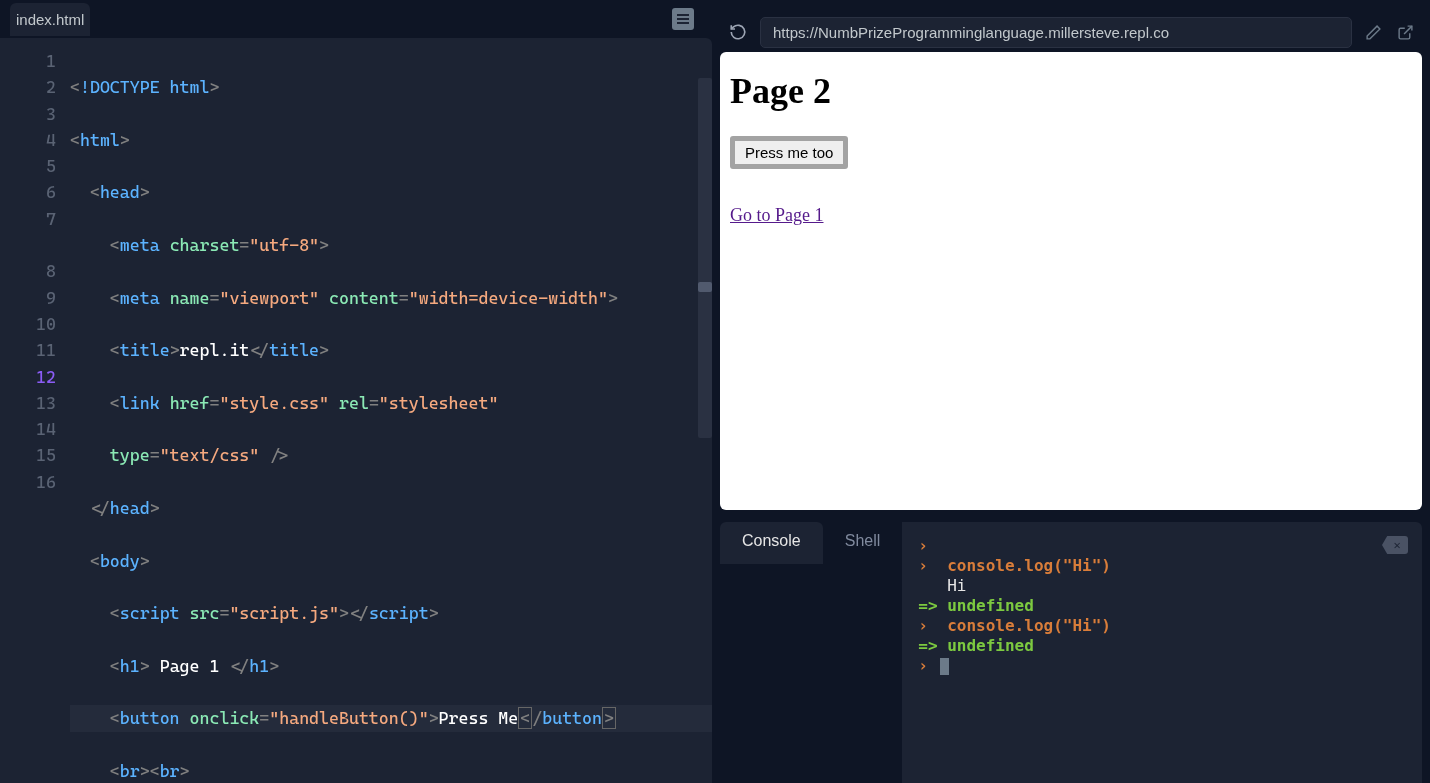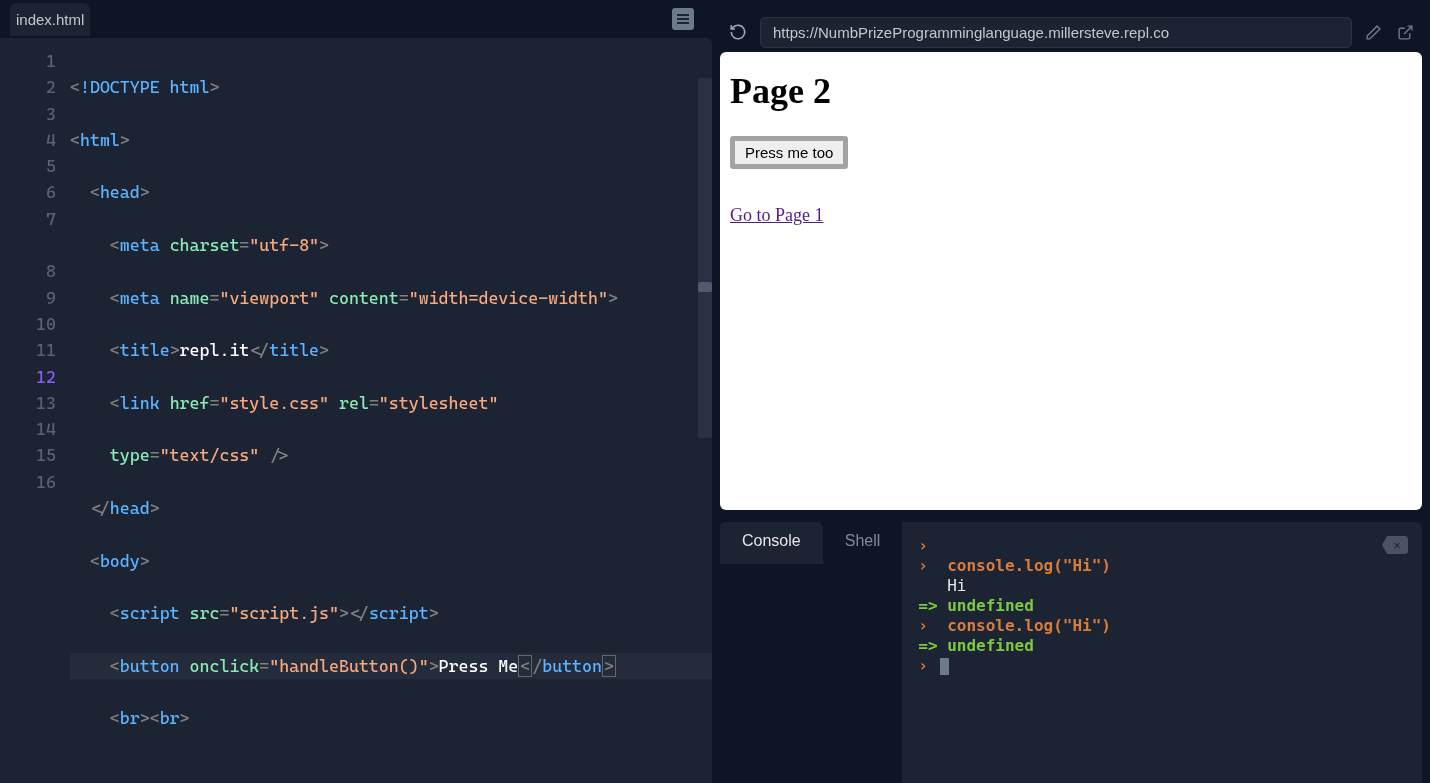--- a/index.html
+++ b/index.html
@@ -274,20 +274,21 @@
 <div class="code-line"><span class="p">&lt;</span><span class="t">html</span><span class="p">&gt;</span></div>
 <div class="code-line">  <span class="p">&lt;</span><span class="t">head</span><span class="p">&gt;</span></div>
 <div class="code-line">    <span class="p">&lt;</span><span class="t">meta</span> <span class="a">charset</span><span class="p">=</span><span class="s">"utf-8"</span><span class="p">&gt;</span></div>
 <div class="code-line">    <span class="p">&lt;</span><span class="t">meta</span> <span class="a">name</span><span class="p">=</span><span class="s">"viewport"</span> <span class="a">content</span><span class="p">=</span><span class="s">"width=device-width"</span><span class="p">&gt;</span></div>
 <div class="code-line">    <span class="p">&lt;</span><span class="t">title</span><span class="p">&gt;</span><span class="tx">repl.it</span><span class="p">&lt;/</span><span class="t">title</span><span class="p">&gt;</span></div>
 <div class="code-line">    <span class="p">&lt;</span><span class="t">link</span> <span class="a">href</span><span class="p">=</span><span class="s">"style.css"</span> <span class="a">rel</span><span class="p">=</span><span class="s">"stylesheet"</span></div>
 <div class="code-line">    <span class="a">type</span><span class="p">=</span><span class="s">"text/css"</span> <span class="p">/&gt;</span></div>
 <div class="code-line">  <span class="p">&lt;/</span><span class="t">head</span><span class="p">&gt;</span></div>
 <div class="code-line">  <span class="p">&lt;</span><span class="t">body</span><span class="p">&gt;</span></div>
 <div class="code-line">    <span class="p">&lt;</span><span class="t">script</span> <span class="a">src</span><span class="p">=</span><span class="s">"script.js"</span><span class="p">&gt;&lt;/</span><span class="t">script</span><span class="p">&gt;</span></div>
+<div class="code-line">    <span class="p">&lt;</span><span class="t">h1</span><span class="p">&gt;</span><span class="tx"> Page 1 </span><span class="p">&lt;/</span><span class="t">h1</span><span class="p">&gt;</span></div>
 <div class="code-line highlight">    <span class="p">&lt;</span><span class="t">button</span> <span class="a">onclick</span><span class="p">=</span><span class="s">"handleButton()"</span><span class="p">&gt;</span><span class="tx">Press Me</span><span class="p box">&lt;</span><span class="p">/</span><span class="t">button</span><span class="p box">&gt;</span></div>
 <div class="code-line">    <span class="p">&lt;</span><span class="t">br</span><span class="p">&gt;&lt;</span><span class="t">br</span><span class="p">&gt;</span></div>
 
 
 
     </div>
     <div class="minimap">
       <div class="minimap-thumb"></div>
     </div>
   </div>

